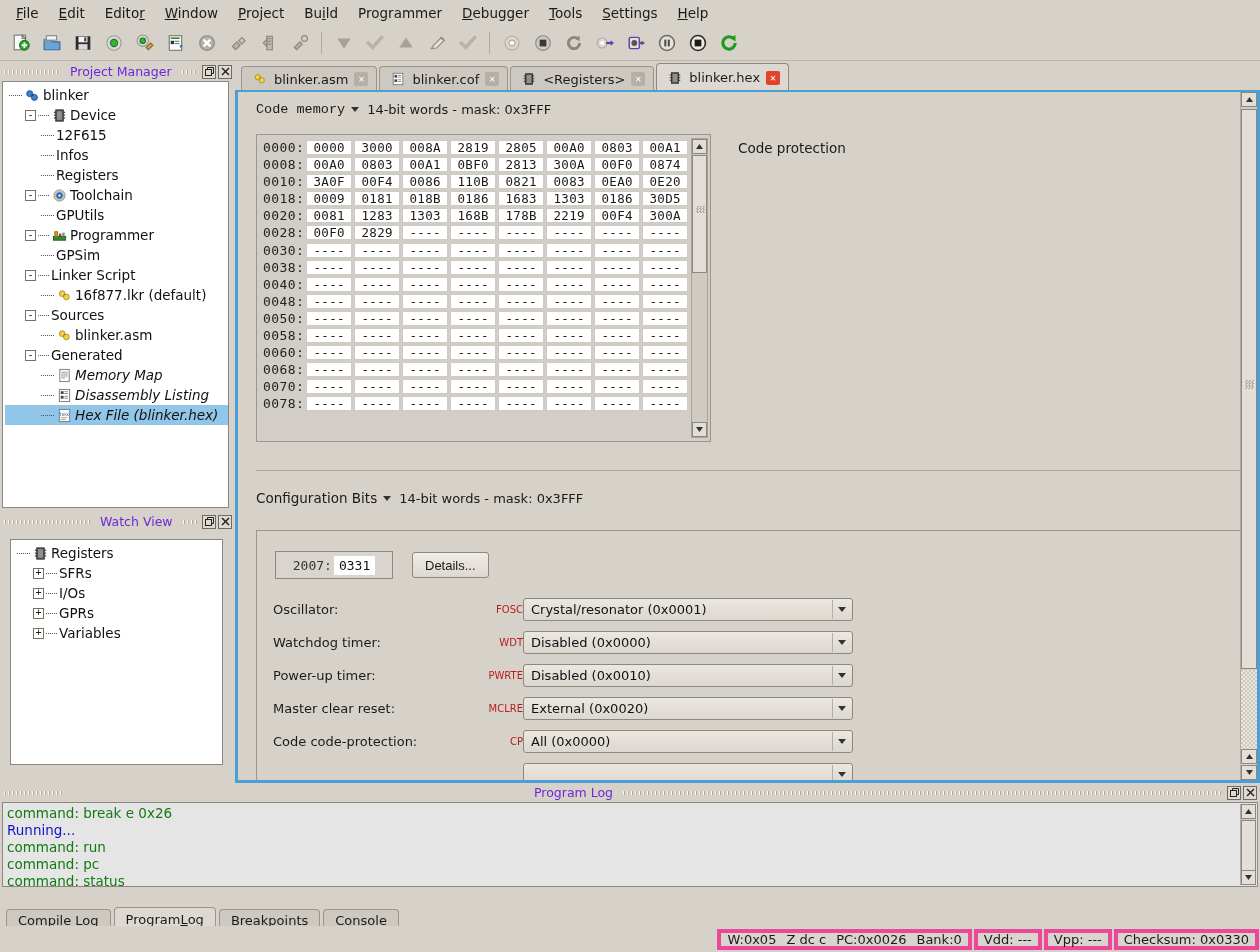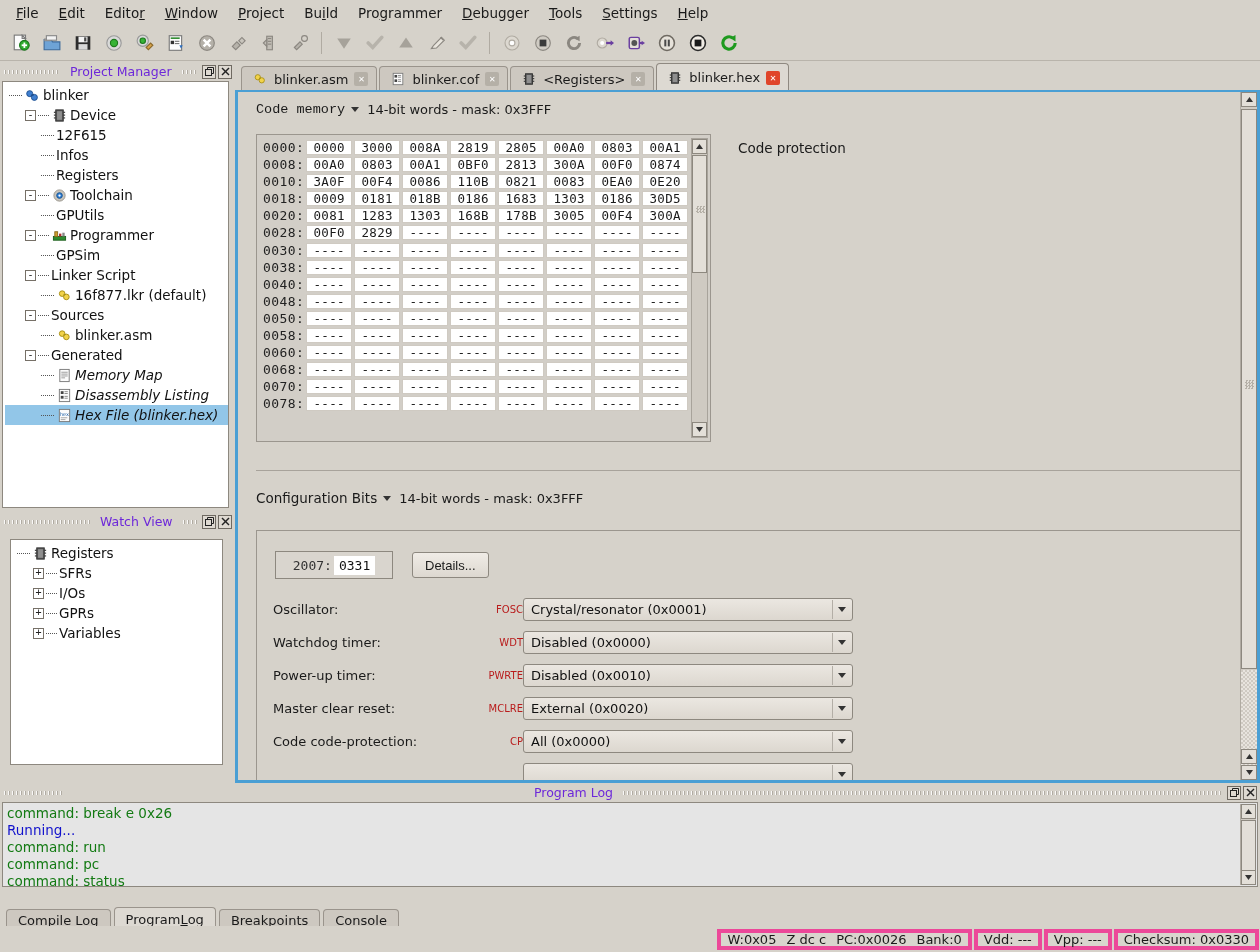--- a/index.html
+++ b/index.html
@@ -827,21 +827,21 @@
                 <span class="hexcell">0186</span>
                 <span class="hexcell">30D5</span>
               </div>
               <div class="hexrow">
                 <span class="hexaddr">0020:</span>
                 <span class="hexcell">0081</span>
                 <span class="hexcell">1283</span>
                 <span class="hexcell">1303</span>
                 <span class="hexcell">168B</span>
                 <span class="hexcell">178B</span>
-                <span class="hexcell">3005</span>
+                <span class="hexcell">2219</span>
                 <span class="hexcell">00F4</span>
                 <span class="hexcell">300A</span>
               </div>
               <div class="hexrow">
                 <span class="hexaddr">0028:</span>
                 <span class="hexcell">00F0</span>
                 <span class="hexcell">2829</span>
                 <span class="hexcell empty">----</span>
                 <span class="hexcell empty">----</span>
                 <span class="hexcell empty">----</span>

